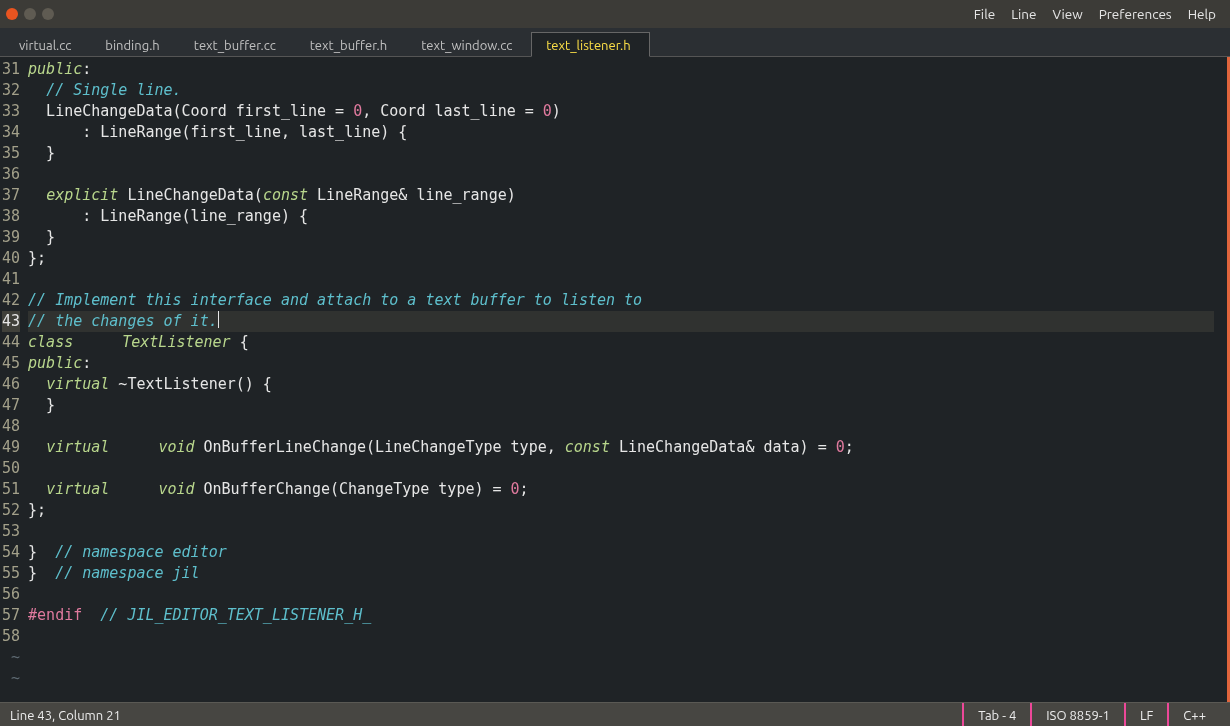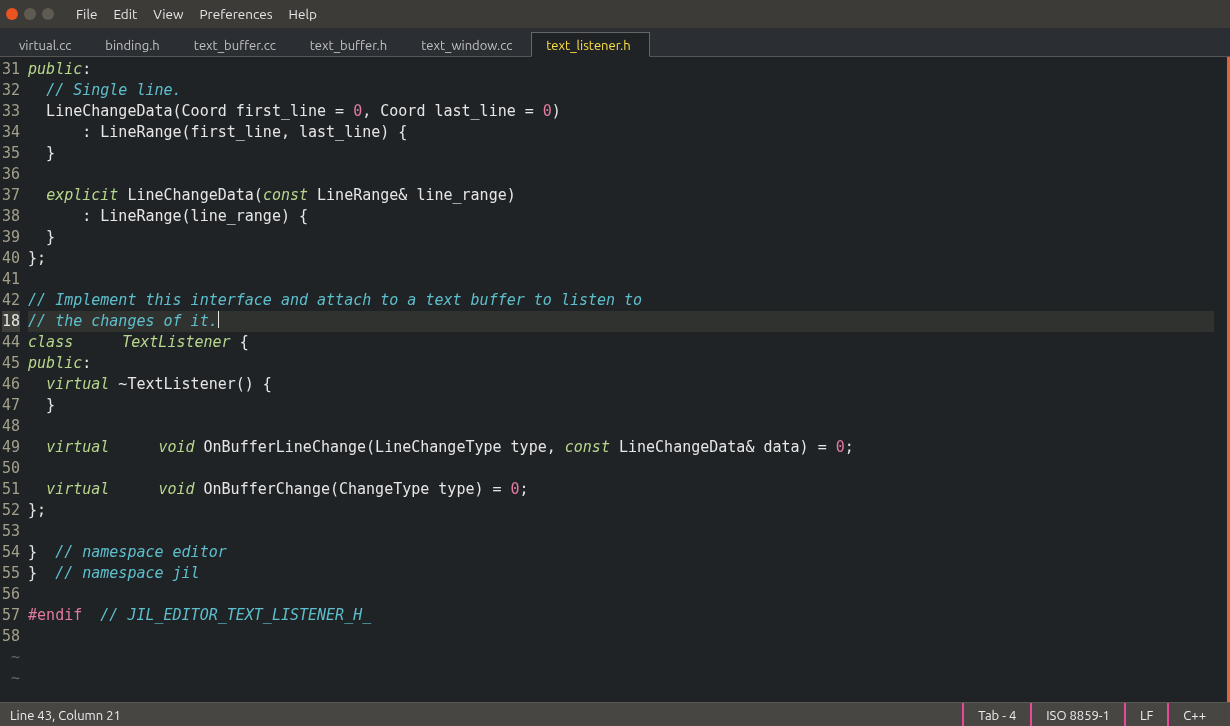--- a/index.html
+++ b/index.html
@@ -13,20 +13,21 @@
     overflow: hidden;
   }
   .menu-bar {
     height: 28px;
     background: #3c3b37;
     display: flex; align-items: center;
     padding: 0 6px;
     color: #e6e6e6;
     font-family: "Ubuntu", sans-serif;
     font-size: 13.5px;
+    justify-content: space-between;
   }
   .win-btns { display: flex; gap: 6px; margin-right: 14px; }
   .win-btn {
     width: 12px; height: 12px; border-radius: 50%;
     background: #5f5b52;
   }
   .win-btn.close { background: #e95420; }
   .menu-item { padding: 4px 8px; cursor: default; }
   .tab-bar {
     height: 29px;
@@ -120,21 +121,21 @@
 <body>
 
 <div class="menu-bar">
   <div class="win-btns">
     <div class="win-btn close"></div>
     <div class="win-btn"></div>
     <div class="win-btn"></div>
   </div>
   <div id="menu-items" style="display:flex;">
       <div class="menu-item">File</div>
-      <div class="menu-item">Edit</div>
+      <div class="menu-item">Line</div>
       <div class="menu-item">View</div>
       <div class="menu-item">Preferences</div>
       <div class="menu-item">Help</div>
     </div>
 </div>
 
 <div class="tab-bar" id="tab-bar">
     <div class="tab">virtual.cc</div>
     <div class="tab">binding.h</div>
     <div class="tab">text_buffer.cc</div>
@@ -150,21 +151,21 @@
       <div class="ln">33</div>
       <div class="ln">34</div>
       <div class="ln">35</div>
       <div class="ln">36</div>
       <div class="ln">37</div>
       <div class="ln">38</div>
       <div class="ln">39</div>
       <div class="ln">40</div>
       <div class="ln">41</div>
       <div class="ln">42</div>
-      <div class="ln active">18</div>
+      <div class="ln active">43</div>
       <div class="ln">44</div>
       <div class="ln">45</div>
       <div class="ln">46</div>
       <div class="ln">47</div>
       <div class="ln">48</div>
       <div class="ln">49</div>
       <div class="ln">50</div>
       <div class="ln">51</div>
       <div class="ln">52</div>
       <div class="ln">53</div>

